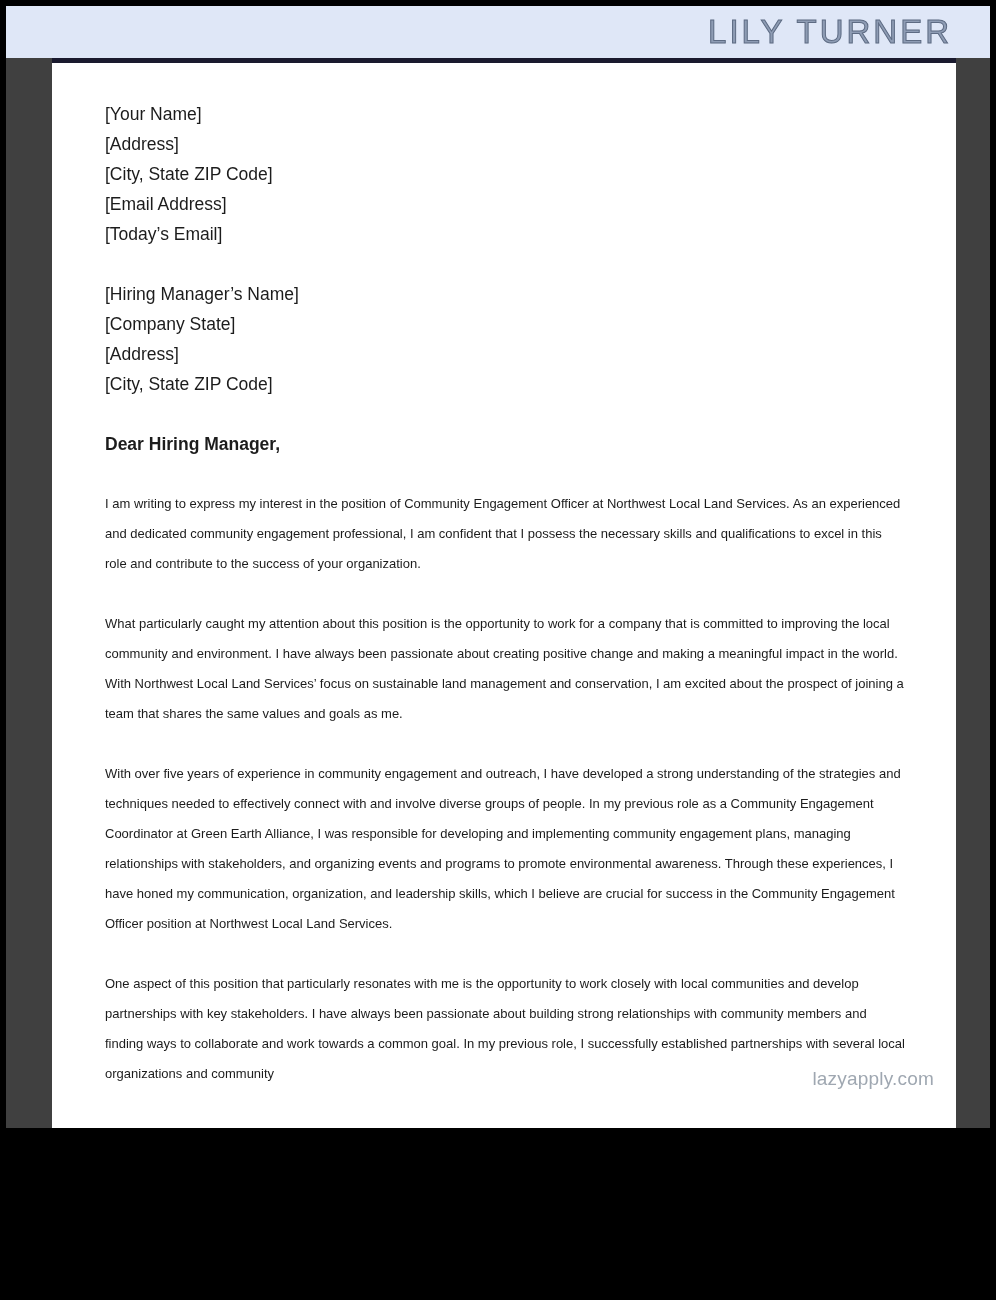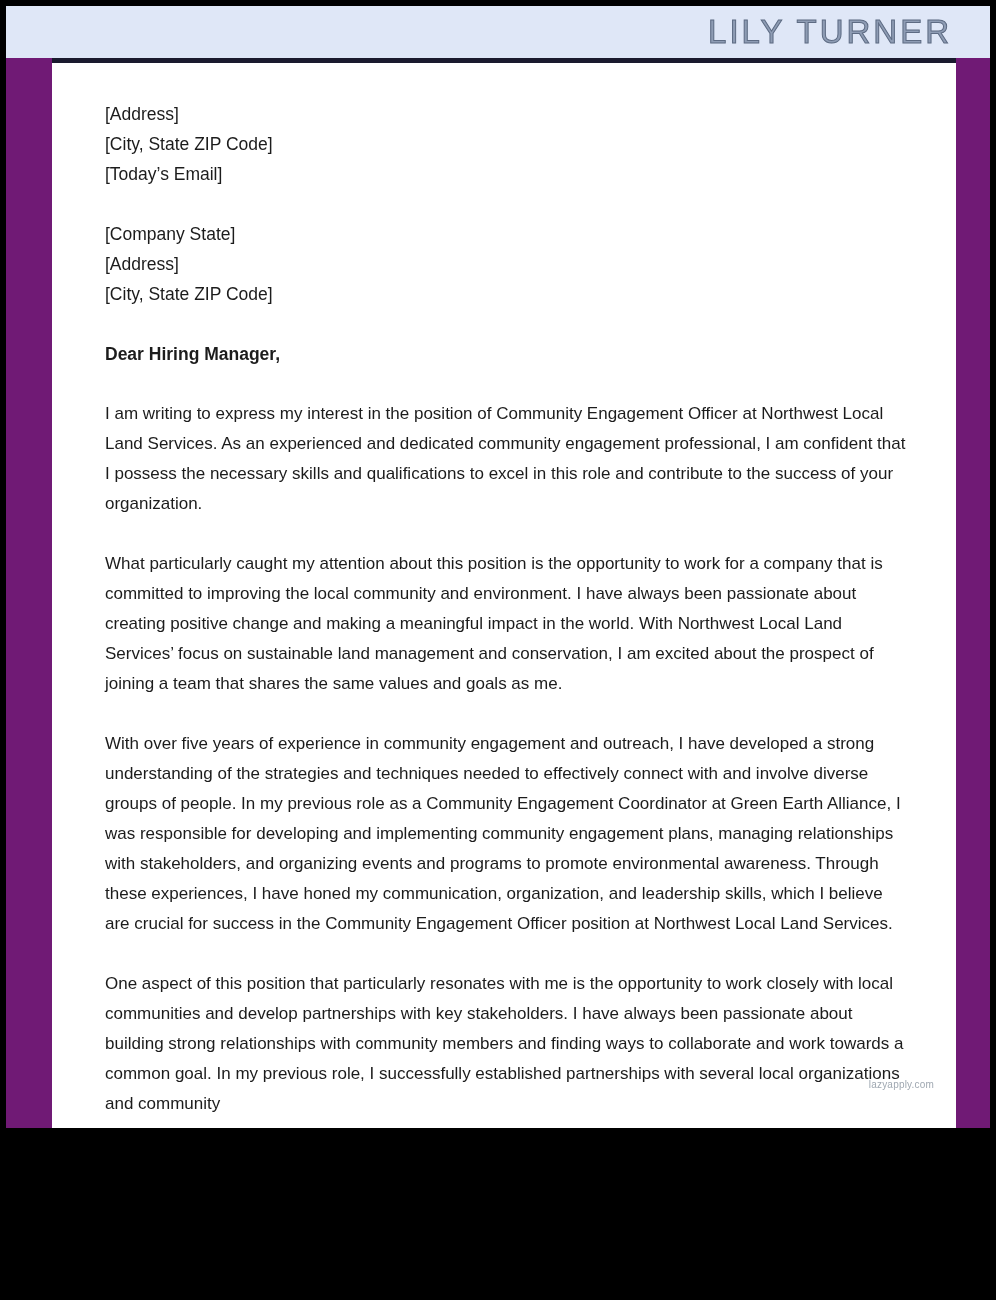--- a/index.html
+++ b/index.html
@@ -13,21 +13,21 @@
     background: #000000;
     font-family: "Liberation Sans", sans-serif;
     overflow: hidden;
   }
   .page {
     position: absolute;
     left: 0;
     top: 0;
     width: 996px;
     height: 1134px;
-    background: #701a75;
+    background: #404040;
     border: 6px solid #000000;
     overflow: hidden;
   }
   .header {
     position: absolute;
     left: 0;
     top: 0;
     width: 996px;
     height: 52px;
     background: #dfe7f7;
@@ -61,62 +61,65 @@
   .block {
     margin: 0 0 30px 0;
   }
   .line {
     font-size: 17.5px;
     line-height: 30px;
     color: #1c1c1c;
     white-space: pre-wrap;
   }
   .para {
-    font-size: 17px;
+    font-size: 13px;
     line-height: 30px;
     color: #1c1c1c;
     margin: 0 0 30px 0;
     text-align: left;
   }
   .salutation {
     font-size: 17.5px;
     line-height: 30px;
     color: #1c1c1c;
     margin: 0 0 30px 0;
     font-weight: bold;
   }
   .watermark {
     position: absolute;
     right: 56px;
     bottom: 38px;
-    font-size: 10px;
+    font-size: 19px;
     color: #9aa3ad;
     letter-spacing: 0.2px;
     opacity: 0.95;
   }
 </style>
 </head>
 <body>
 
 <div class="page">
 
   <div class="header">
     <div class="header-name">LILY TURNER</div>
   </div>
 
   <div class="letter">
     <div class="letter-inner">
 
       <div class="block">
+        <div class="line">[Your Name]</div>
         <div class="line">[Address]</div>
         <div class="line">[City, State ZIP Code]</div>
+        <div class="line">[Email Address]</div>
         <div class="line">[Today’s Email]</div>
       </div>
 
       <div class="block">
+        <div class="line">[Hiring Manager’s Name]</div>
         <div class="line">[Company State]</div>
         <div class="line">[Address]</div>
         <div class="line">[City, State ZIP Code]</div>
       </div>
 
       <div class="salutation">Dear Hiring Manager,</div>
 
       <p class="para">I am writing to express my interest in the position of Community Engagement Officer at Northwest Local Land Services. As an experienced and dedicated community engagement professional, I am confident that I possess the necessary skills and qualifications to excel in this role and contribute to the success of your organization.</p>
       <p class="para">What particularly caught my attention about this position is the opportunity to work for a company that is committed to improving the local community and environment. I have always been passionate about creating positive change and making a meaningful impact in the world. With Northwest Local Land Services’ focus on sustainable land management and conservation, I am excited about the prospect of joining a team that shares the same values and goals as me.</p>
       <p class="para">With over five years of experience in community engagement and outreach, I have developed a strong understanding of the strategies and techniques needed to effectively connect with and involve diverse groups of people. In my previous role as a Community Engagement Coordinator at Green Earth Alliance, I was responsible for developing and implementing community engagement plans, managing relationships with stakeholders, and organizing events and programs to promote environmental awareness. Through these experiences, I have honed my communication, organization, and leadership skills, which I believe are crucial for success in the Community Engagement Officer position at Northwest Local Land Services.</p>

